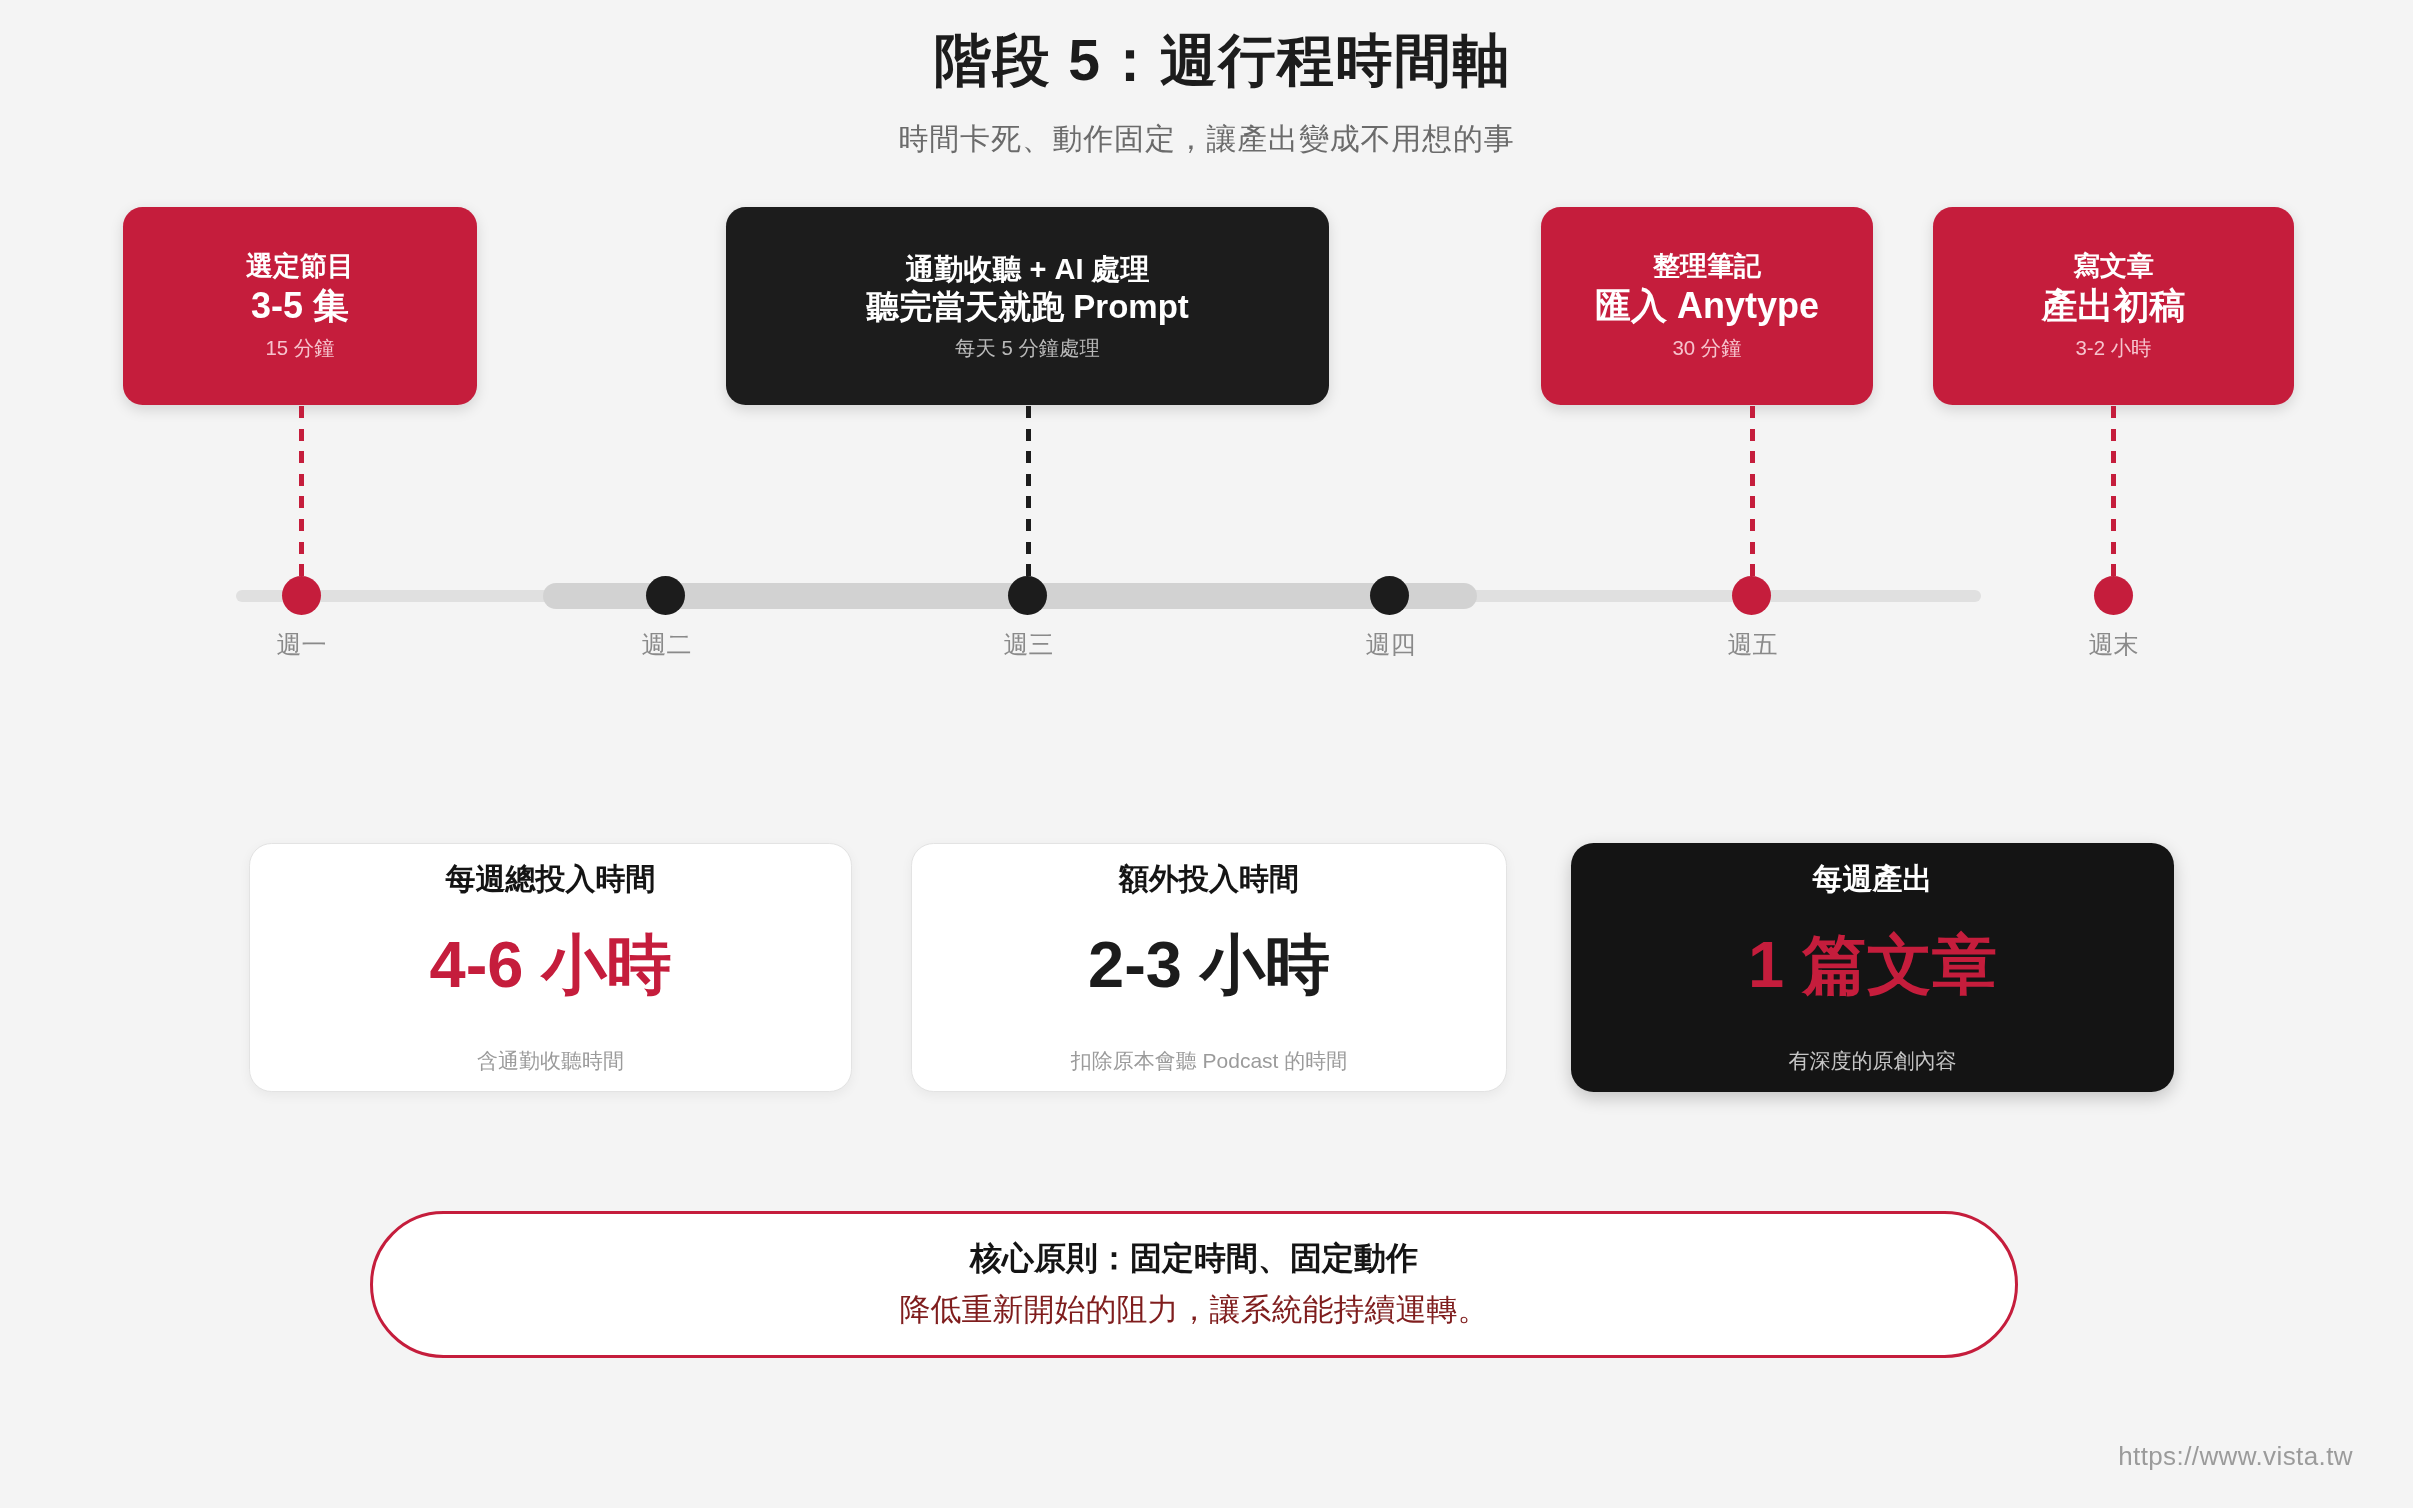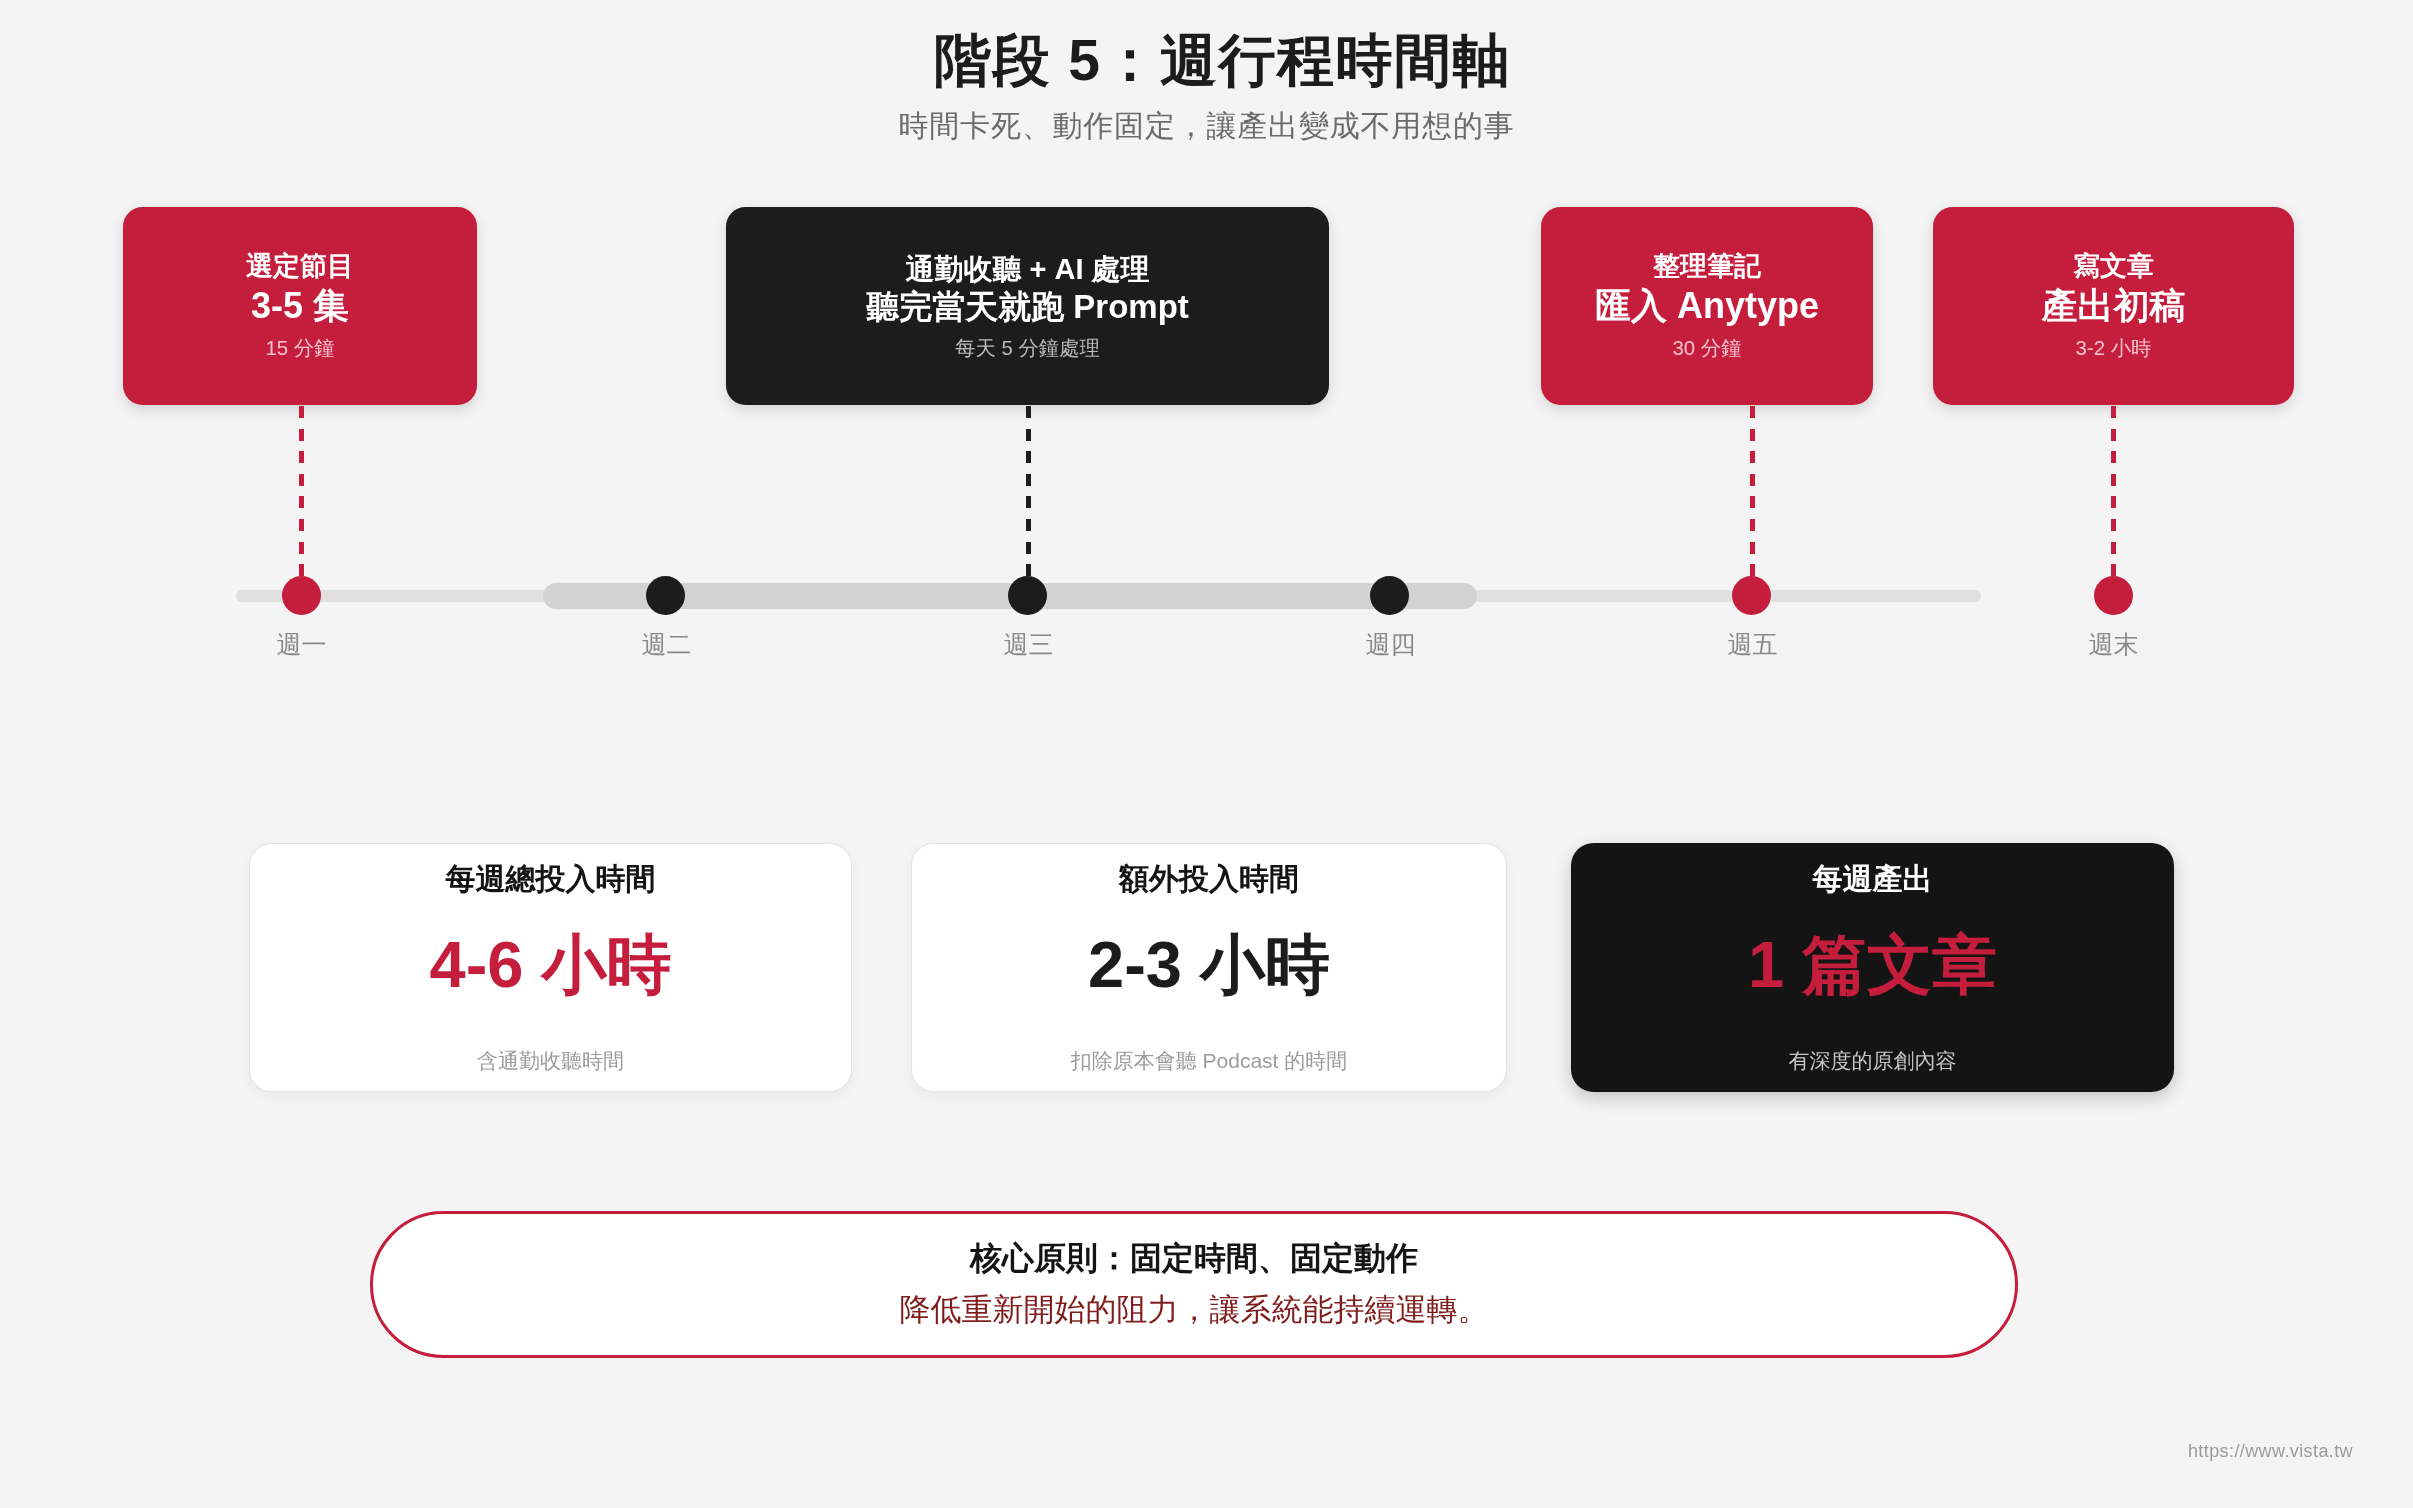--- a/index.html
+++ b/index.html
@@ -13,21 +13,21 @@
   .stage { position:absolute; inset:0; }
 
   
   .page-title {
     position:absolute; top:22.6px; left:16px; width:2413px;
     text-align:center;
     font-size:57px; font-weight:bold; color:#1c1c1c;
     letter-spacing:1.5px;
   }
   .page-subtitle {
-    position:absolute; top:106px; left:0; width:2413px;
+    position:absolute; top:119px; left:0; width:2413px;
     text-align:center;
     font-size:30px; color:#6b6b6b; letter-spacing:0.8px;
   }
 
   
   .tl-card {
     position:absolute;
     border-radius:19.6px;
     display:flex; flex-direction:column;
     align-items:center; justify-content:center;
@@ -107,21 +107,21 @@
     border-radius:75px;
     display:flex; flex-direction:column;
     align-items:center; justify-content:center;
   }
   .principle-title { font-size:32px; font-weight:bold; color:#141414; line-height:1.3; }
   .principle-sub   { font-size:31px; color:#7f1d1d; line-height:1.35; margin-top:9px;font-family:Liberation Serif, serif; }
 
   
   .footer-url {
     position:absolute; right:60px; top:1441px;
-    font-size:18px; color:#9b9b9b; letter-spacing:0.4px;
+    font-size:26px; color:#9b9b9b; letter-spacing:0.4px;
   }
 </style>
 </head>
 <body>
 
 <div class="stage">
 
   <div class="page-title">階段 5：週行程時間軸</div>
   <div class="page-subtitle">時間卡死、動作固定，讓產出變成不用想的事</div>
 

